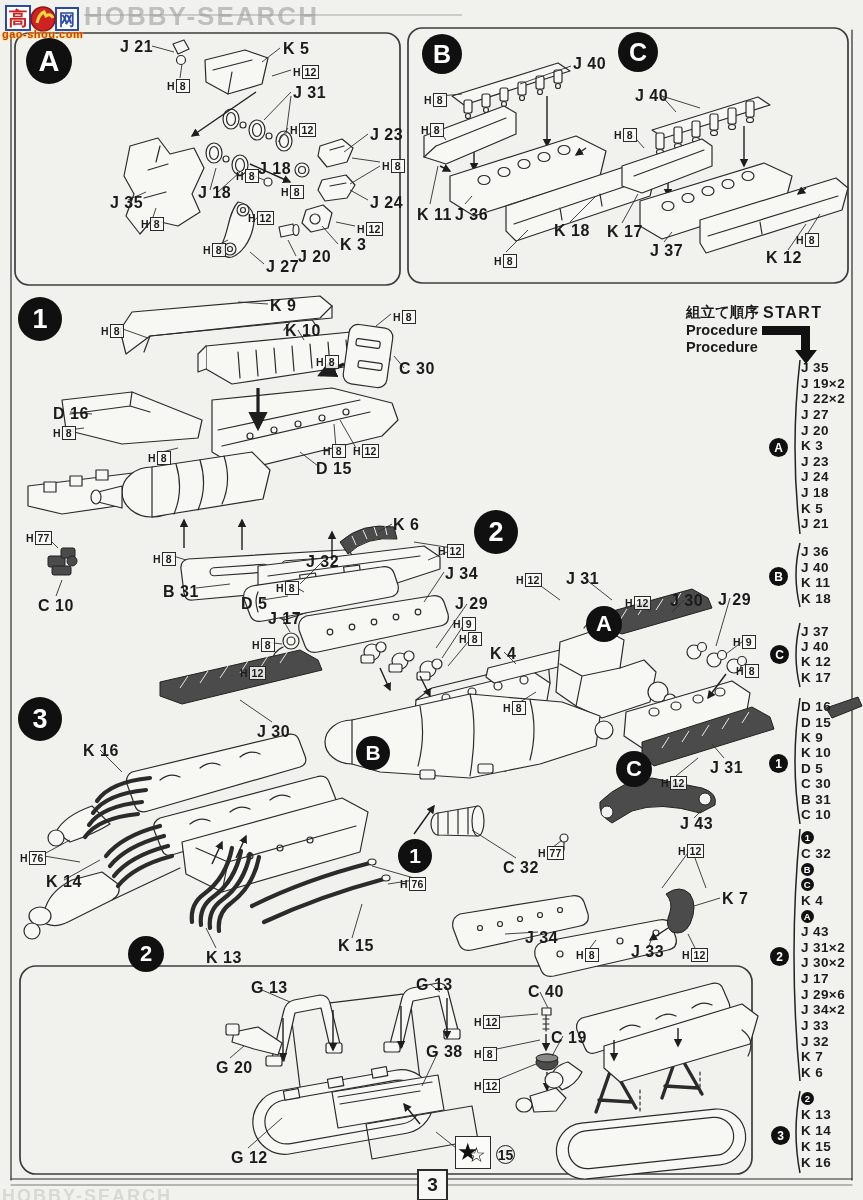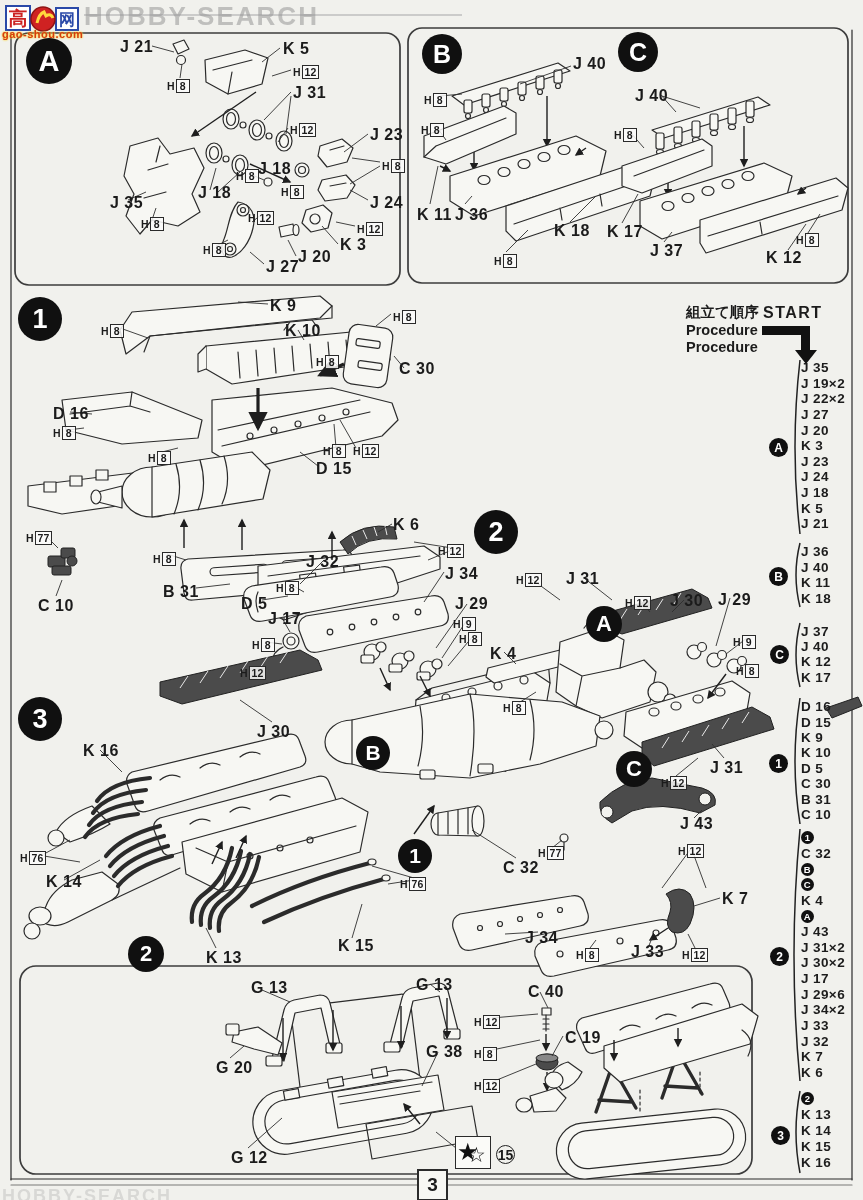--- a/index.html
+++ b/index.html
@@ -743,21 +743,21 @@
       <span class="pl" style="left: 206px; top: 949px;">K 13</span>
       <span class="pl" style="left: 338px; top: 937px;">K 15</span>
       <span class="pl" style="left: 251px; top: 979px;">G 13</span>
       <span class="pl" style="left: 416px; top: 976px;">G 13</span>
       <span class="pl" style="left: 216px; top: 1059px;">G 20</span>
       <span class="pl" style="left: 426px; top: 1043px;">G 38</span>
       <span class="pl" style="left: 231px; top: 1149px;">G 12</span>
       <span class="pl" style="left: 528px; top: 983px;">C 40</span>
       <span class="ht" style="left: 474px; top: 1012px;"><span class="hh">H</span><span class="hn">12</span></span>
       <span class="ht" style="left: 474px; top: 1044px;"><span class="hh">H</span><span class="hn">8</span></span>
-      <span class="pl" style="left: 551px; top: 1029px; margin-left: 14px;">C 19</span>
+      <span class="pl" style="left: 551px; top: 1029px;">C 19</span>
       <span class="ht" style="left: 474px; top: 1076px;"><span class="hh">H</span><span class="hn">12</span></span>
     </div>
 
 
   <div id="star-box">
     <span class="s1">★</span>
     <span class="s2">☆</span>
   </div>
   <span id="star-num">15</span>
 

